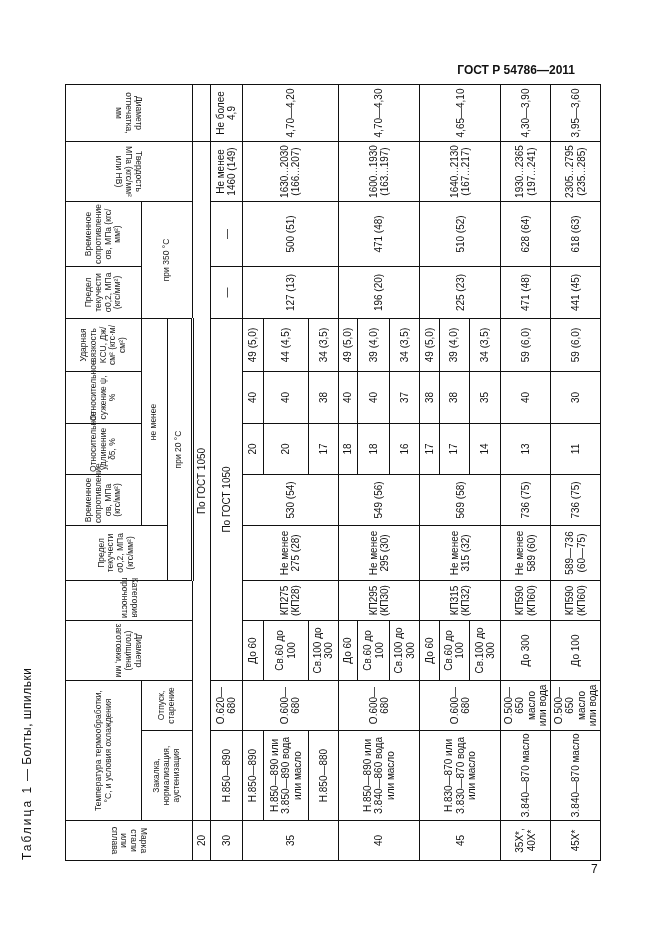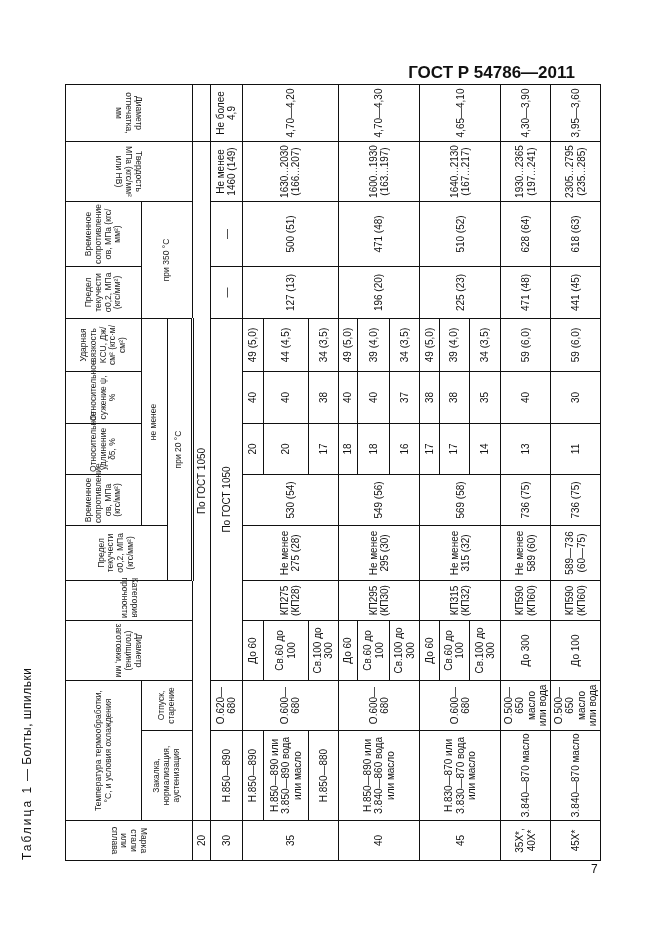--- a/index.html
+++ b/index.html
@@ -1,17 +1,17 @@
 <!DOCTYPE html>
 <html><head>
 <meta charset="utf-8">
 <style>
   html, body { margin: 0; padding: 0; background: #fff; }
   body { width: 661px; height: 936px; position: relative; overflow: hidden; font-family: "Liberation Sans", sans-serif; color: #111; }
-  .doc-code { position: absolute; top: 63px; right: 86px; font-weight: bold; font-size: 17px; font-family: "Liberation Sans", sans-serif; }
+  .doc-code { position: absolute; top: 63px; right: 86px; font-weight: bold; font-size: 12px; font-family: "Liberation Sans", sans-serif; }
   .page-num { position: absolute; top: 862px; left: 591px; font-size: 12px; }
   .caption { position: absolute; left: 20px; top: 860px; transform-origin: 0 0; transform: rotate(-90deg); font-size: 12px; letter-spacing: 0.5px; white-space: nowrap; }
   .caption .spaced { letter-spacing: 2px; }
   
   .rot { position: absolute; left: 65px; top: 861px; width: 773px; height: 536px; transform-origin: 0 0; transform: rotate(-90deg); }
   table { border-collapse: collapse; width: 773px; height: 536px; table-layout: fixed; font-size: 9px; }
   td { border: 1px solid #111; text-align: center; vertical-align: middle; padding: 1px 2px; line-height: 1.15; }
   .hd { font-size: 8.5px; color: #222; }
   .mirror { transform: rotate(180deg); display: inline-block; }
   .dbl { border-bottom: 3px double #111; }

